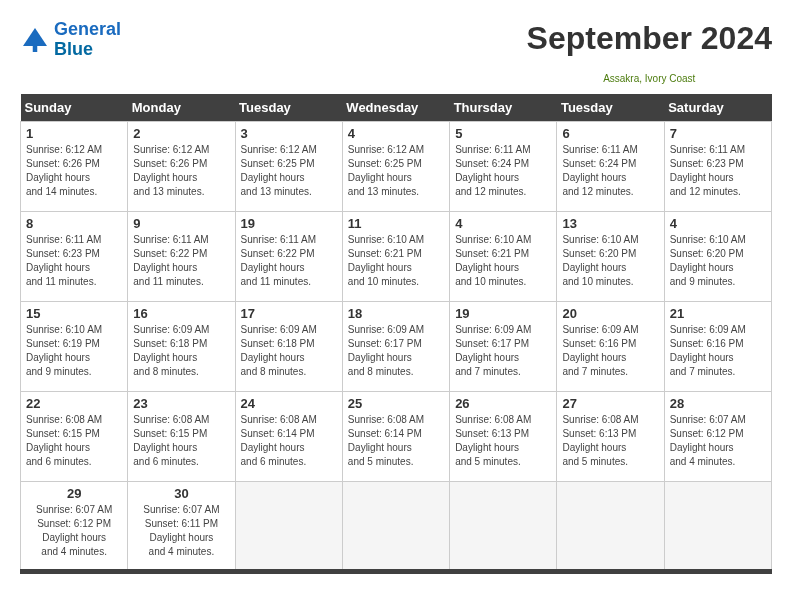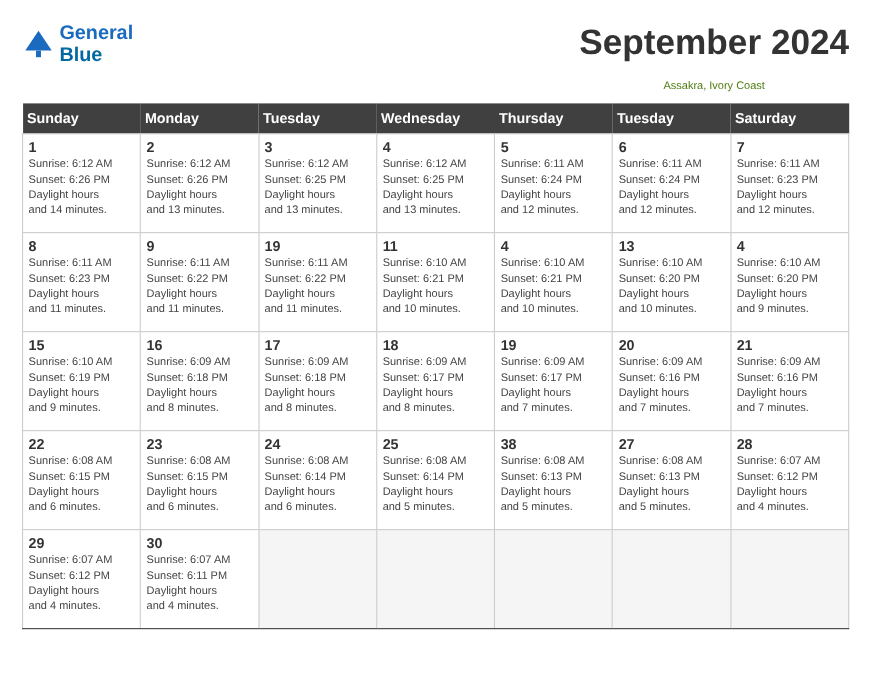--- a/index.html
+++ b/index.html
@@ -78,21 +78,22 @@
       color: #333;
       display: block;
       margin-bottom: 2px;
     }
     .day-info {
       font-size: 10px;
       color: #444;
       line-height: 1.4;
     }
     .last-row td {
-      border-bottom: 1px solid #404040;
+      border-bottom: 5px solid #404040;
+      text-align: center;
     }
   </style>
 </head>
 <body>
 
 <div class="header-section">
   <div class="logo">
     <svg class="logo-icon" viewBox="0 0 40 40">
       <polygon points="20,4 36,28 4,28" fill="#1a6bbf"></polygon>
       <rect x="17" y="28" width="6" height="8" fill="#1a6bbf"></rect>
@@ -222,21 +223,21 @@
         </td>
         <td>
           <span class="day-number">24</span>
           <div class="day-info">Sunrise: 6:08 AM<br>Sunset: 6:14 PM<br>Daylight hours<br>and 6 minutes.</div>
         </td>
         <td>
           <span class="day-number">25</span>
           <div class="day-info">Sunrise: 6:08 AM<br>Sunset: 6:14 PM<br>Daylight hours<br>and 5 minutes.</div>
         </td>
         <td>
-          <span class="day-number">38</span>
+          <span class="day-number">26</span>
           <div class="day-info">Sunrise: 6:08 AM<br>Sunset: 6:13 PM<br>Daylight hours<br>and 5 minutes.</div>
         </td>
         <td>
           <span class="day-number">27</span>
           <div class="day-info">Sunrise: 6:08 AM<br>Sunset: 6:13 PM<br>Daylight hours<br>and 5 minutes.</div>
         </td>
         <td>
           <span class="day-number">28</span>
           <div class="day-info">Sunrise: 6:07 AM<br>Sunset: 6:12 PM<br>Daylight hours<br>and 4 minutes.</div>
         </td>

